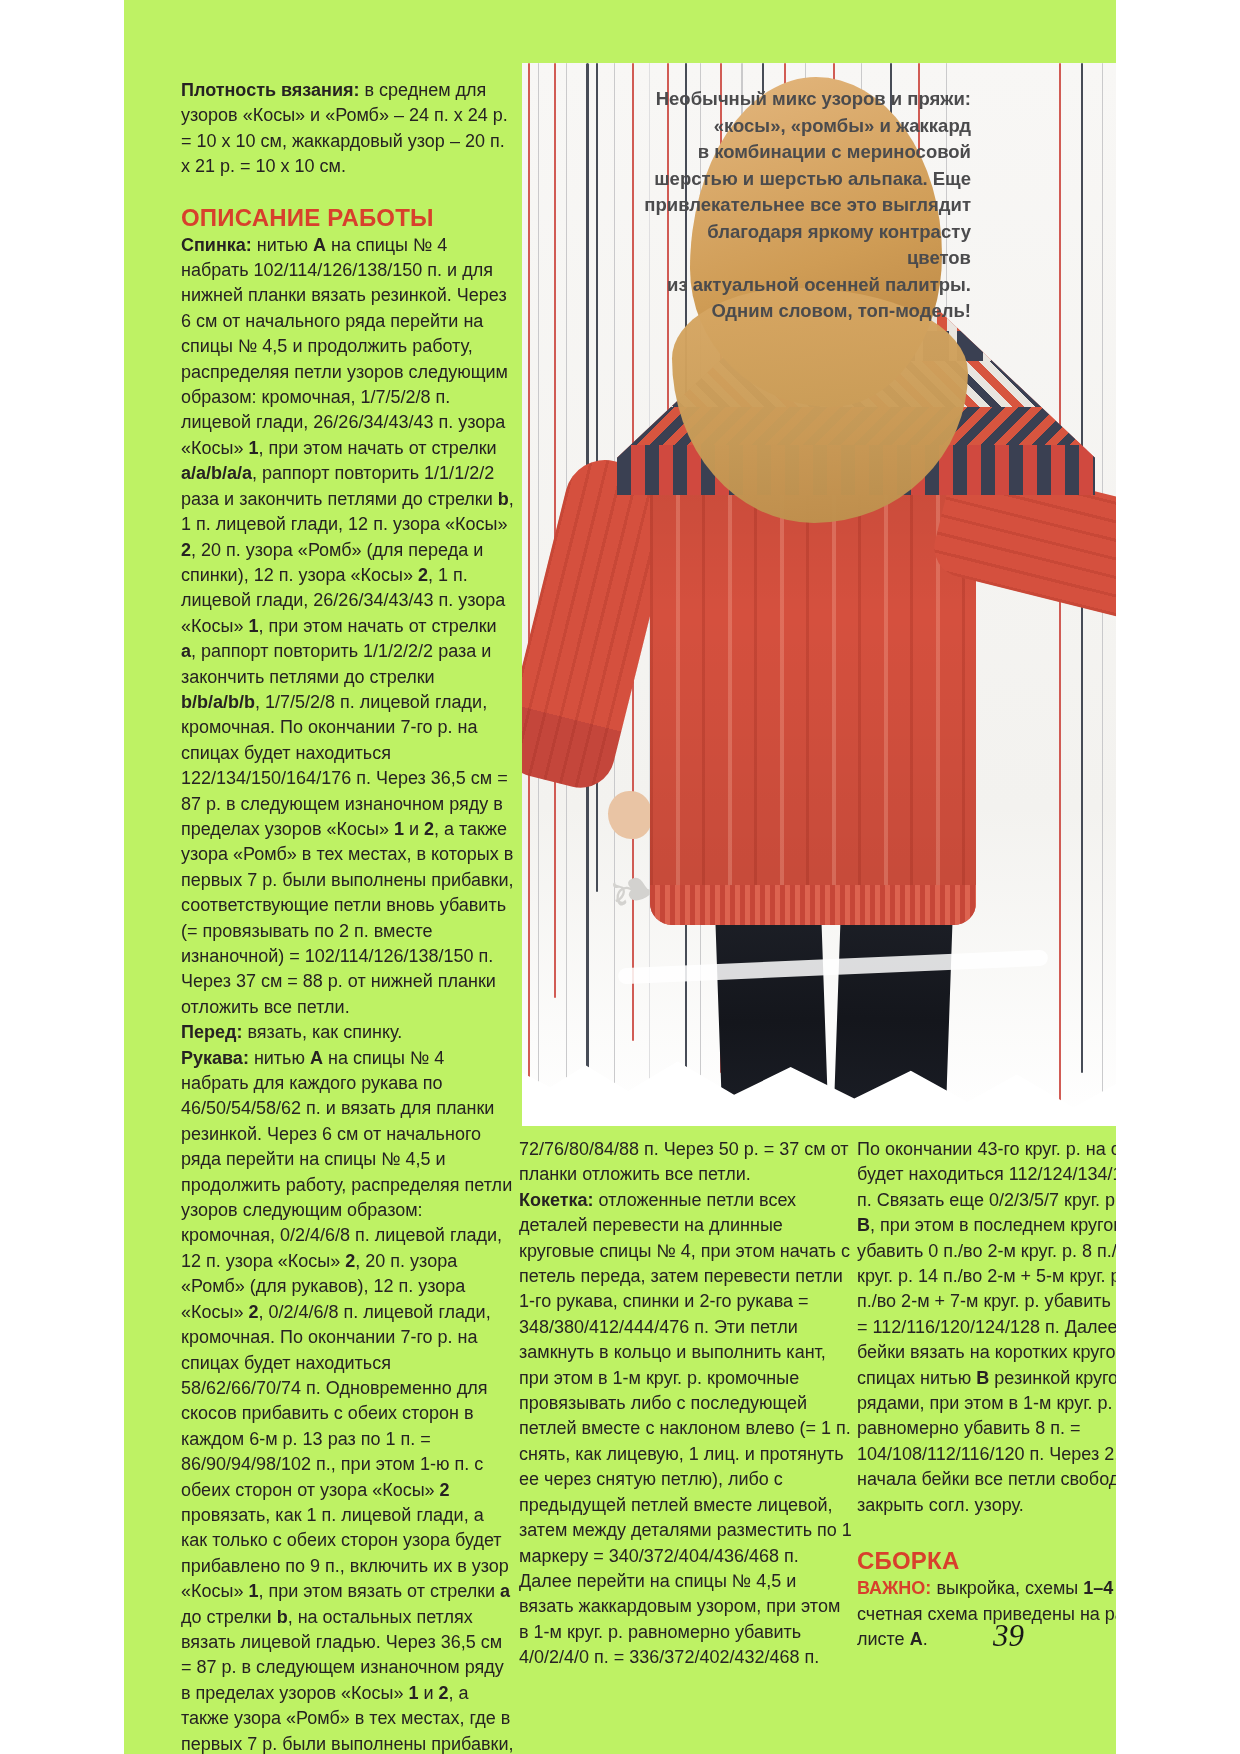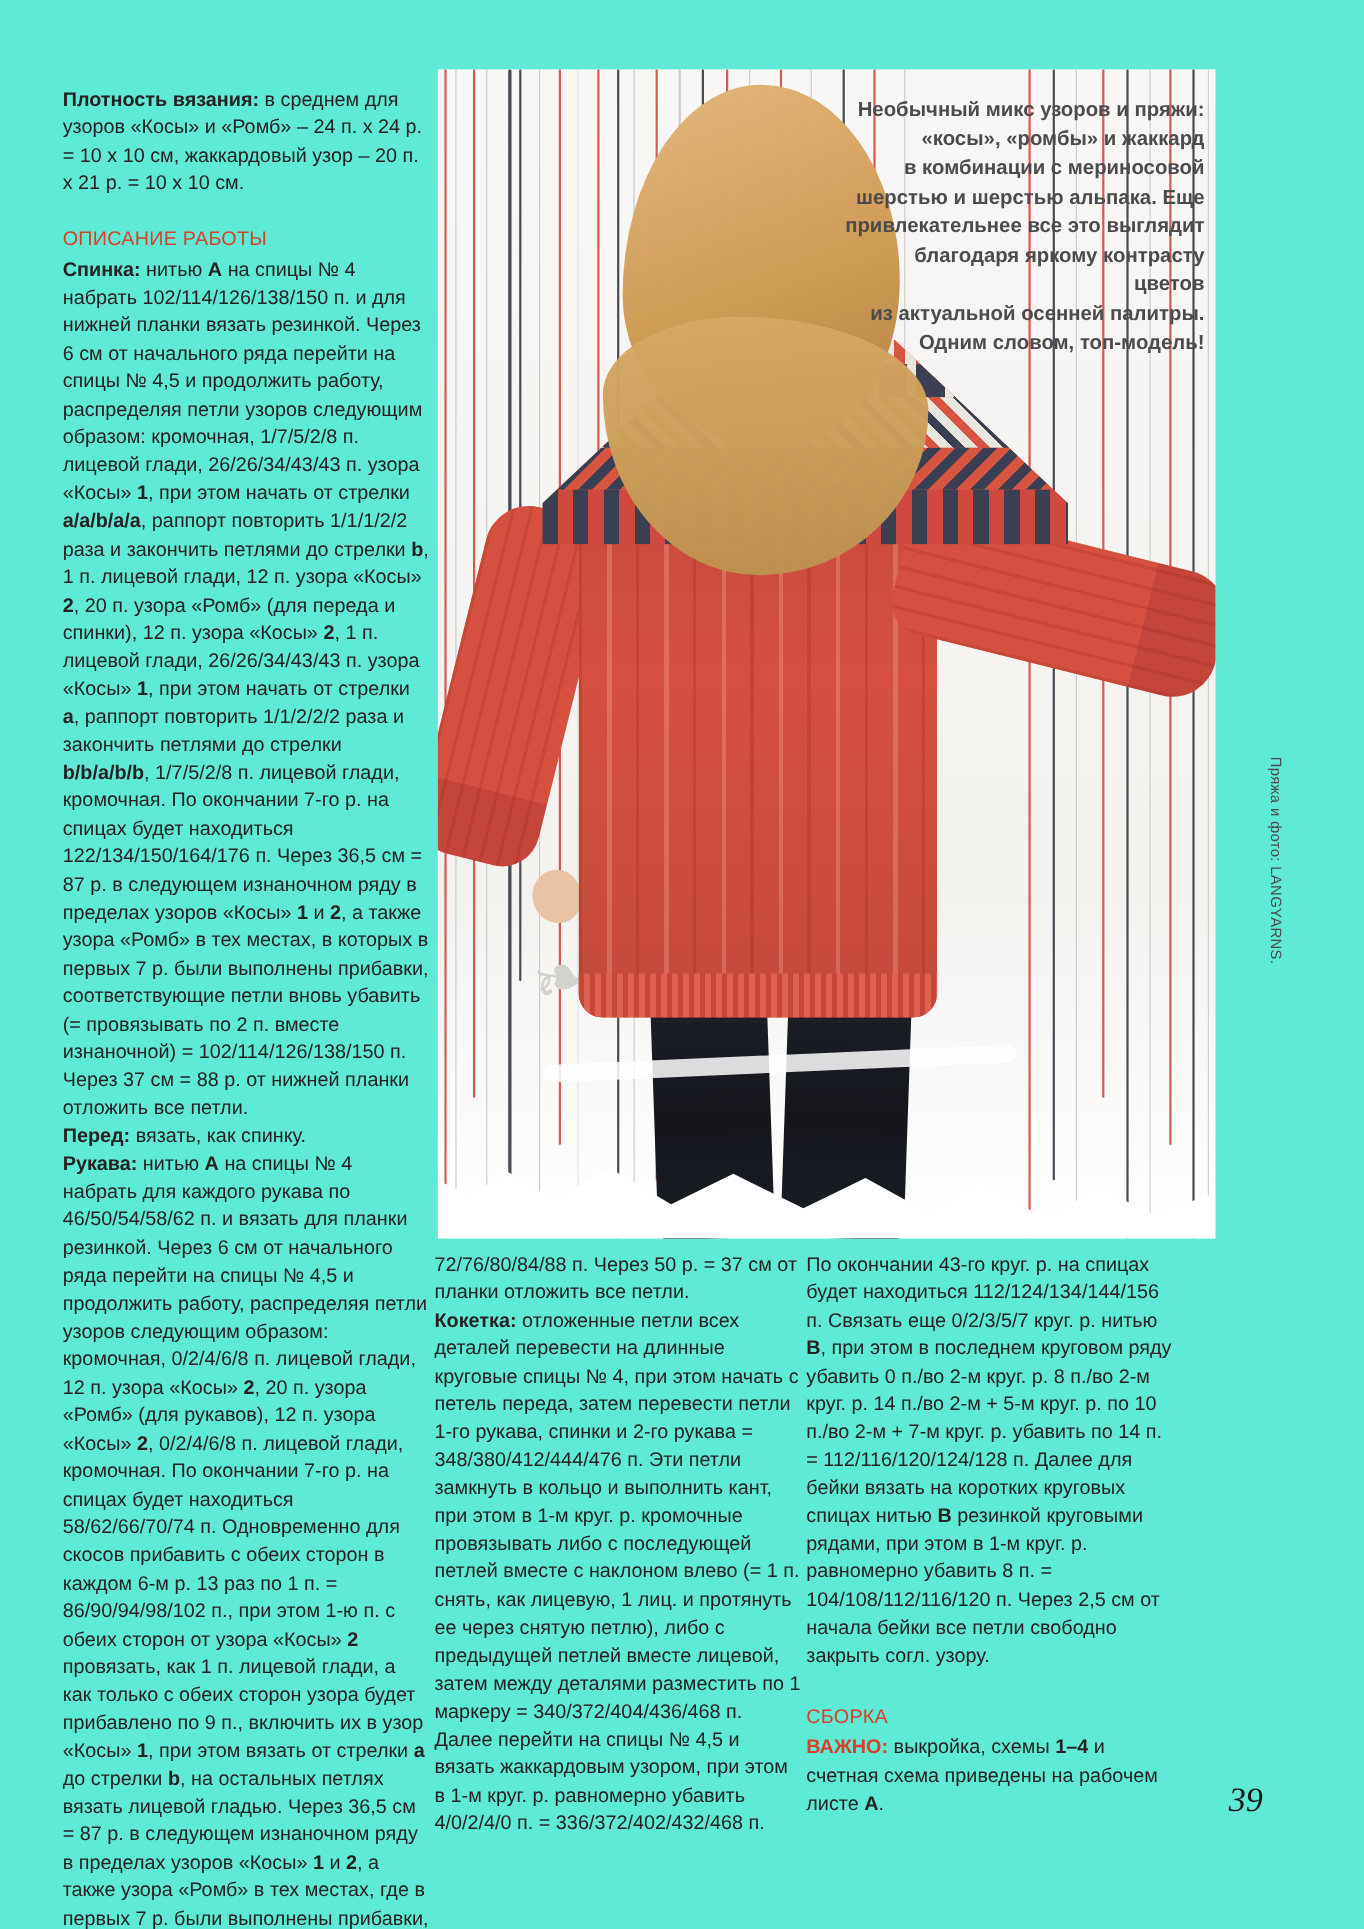--- a/index.html
+++ b/index.html
@@ -1,33 +1,33 @@
 <!DOCTYPE html>
 <html lang="ru" style="--accent: #d8402c;"><head>
 <meta charset="utf-8">
 <style>
   :root{ --accent:#d8402c; --ink:#262222; }
   *{ box-sizing:border-box; margin:0; padding:0; }
   html,body{ background:#ffffff; }
   .page{
-    position:relative; width:1240px; height:1754px; margin:0 auto;
-    background:#5eead4; overflow:hidden;
+    position:relative; width:992px; height:1754px; margin:0 auto;
+    background:#bef264; overflow:hidden;
     font-family:"Liberation Sans","DejaVu Sans",sans-serif;
     color:var(--ink);
   }
   .col{ position:absolute; }
   .col-left{ left:57px; top:78px; width:333px; }
   .col-mid{ left:395px; top:1137px; width:333px; }
   .col-right{ left:733px; top:1137px; width:336px; }
   p.body{ font-size:18px; line-height:25.4px; text-align:left; }
   p.gauge{ margin-bottom:25px; }
   .b{ font-weight:bold; }
   .red{ color:var(--accent); }
   h2.heading{
-    font-size:18px; line-height:25px; font-weight:normal;
+    font-size:24px; line-height:25px; font-weight:bold;
     color:var(--accent); margin:0 0 3px 0; letter-spacing:.2px;
   }
   h2.sub{ margin-top:30px; }
   .assembly-text{ margin-bottom:25px; }
 
   
   .photo{
     position:absolute; left:398px; top:63px; width:707px; height:1063px;
     background:linear-gradient(180deg,#f8f7f5 0%,#f3f2ef 70%,#ffffff 100%);
     overflow:hidden;

